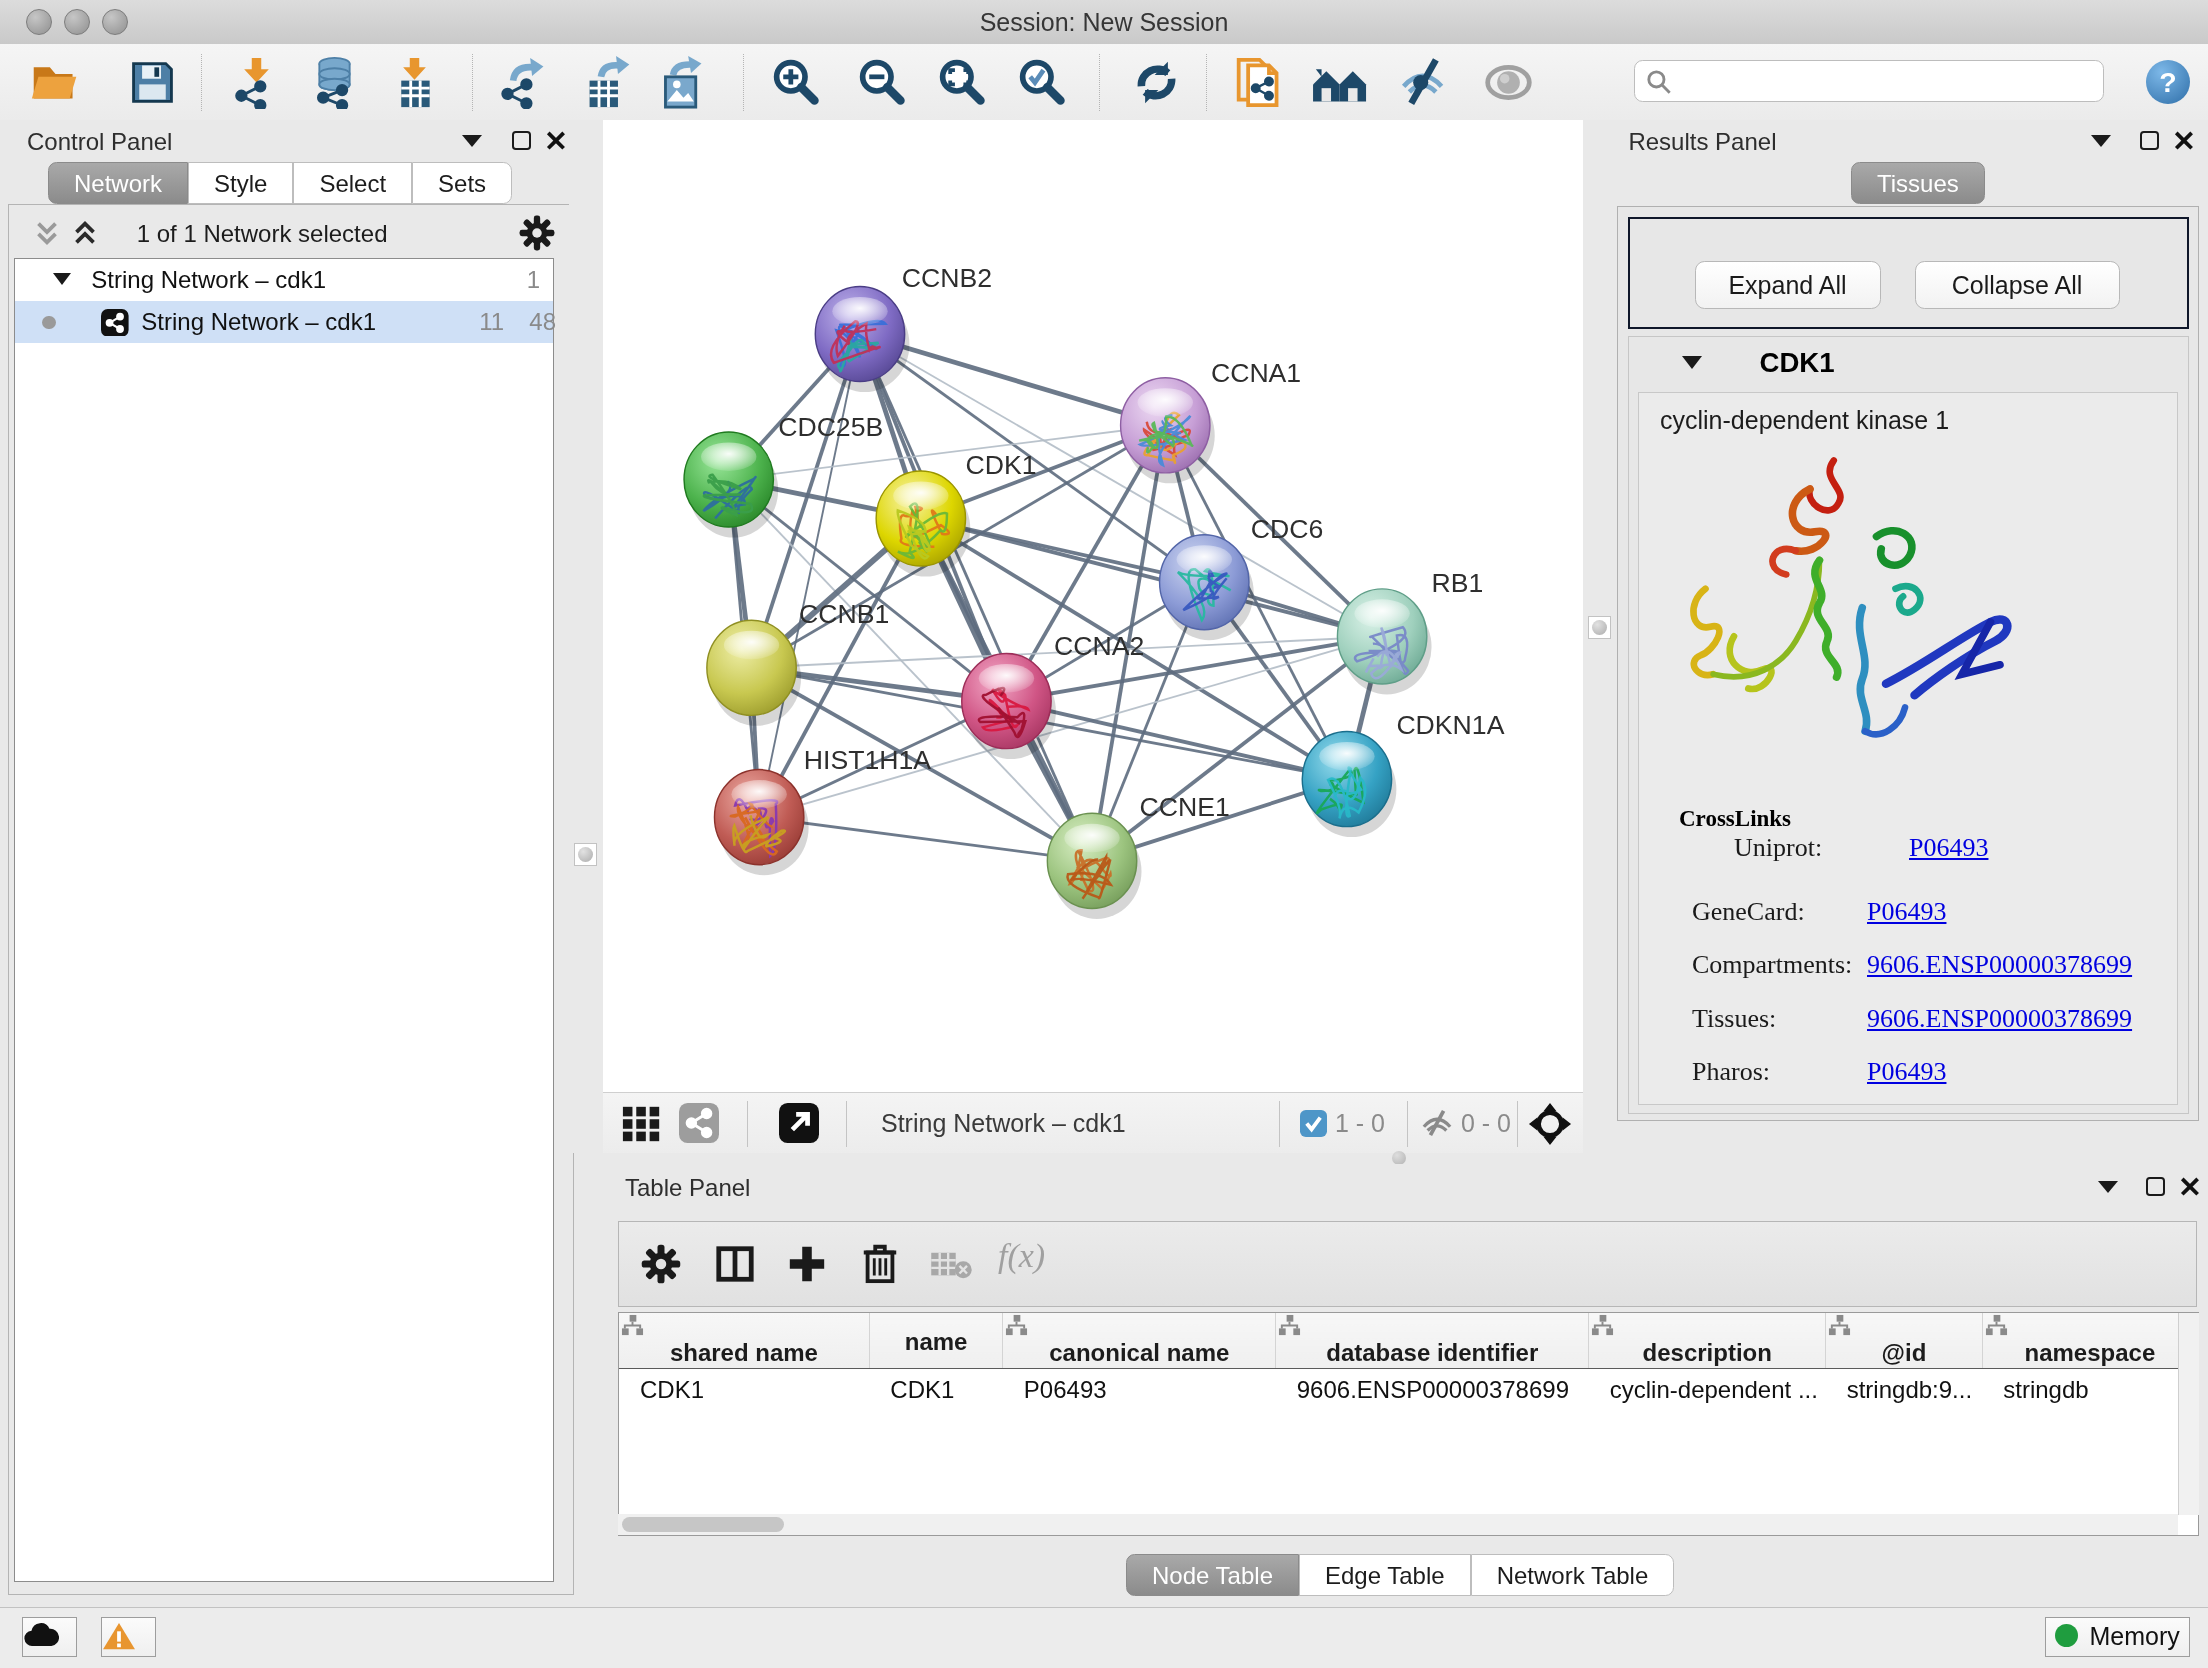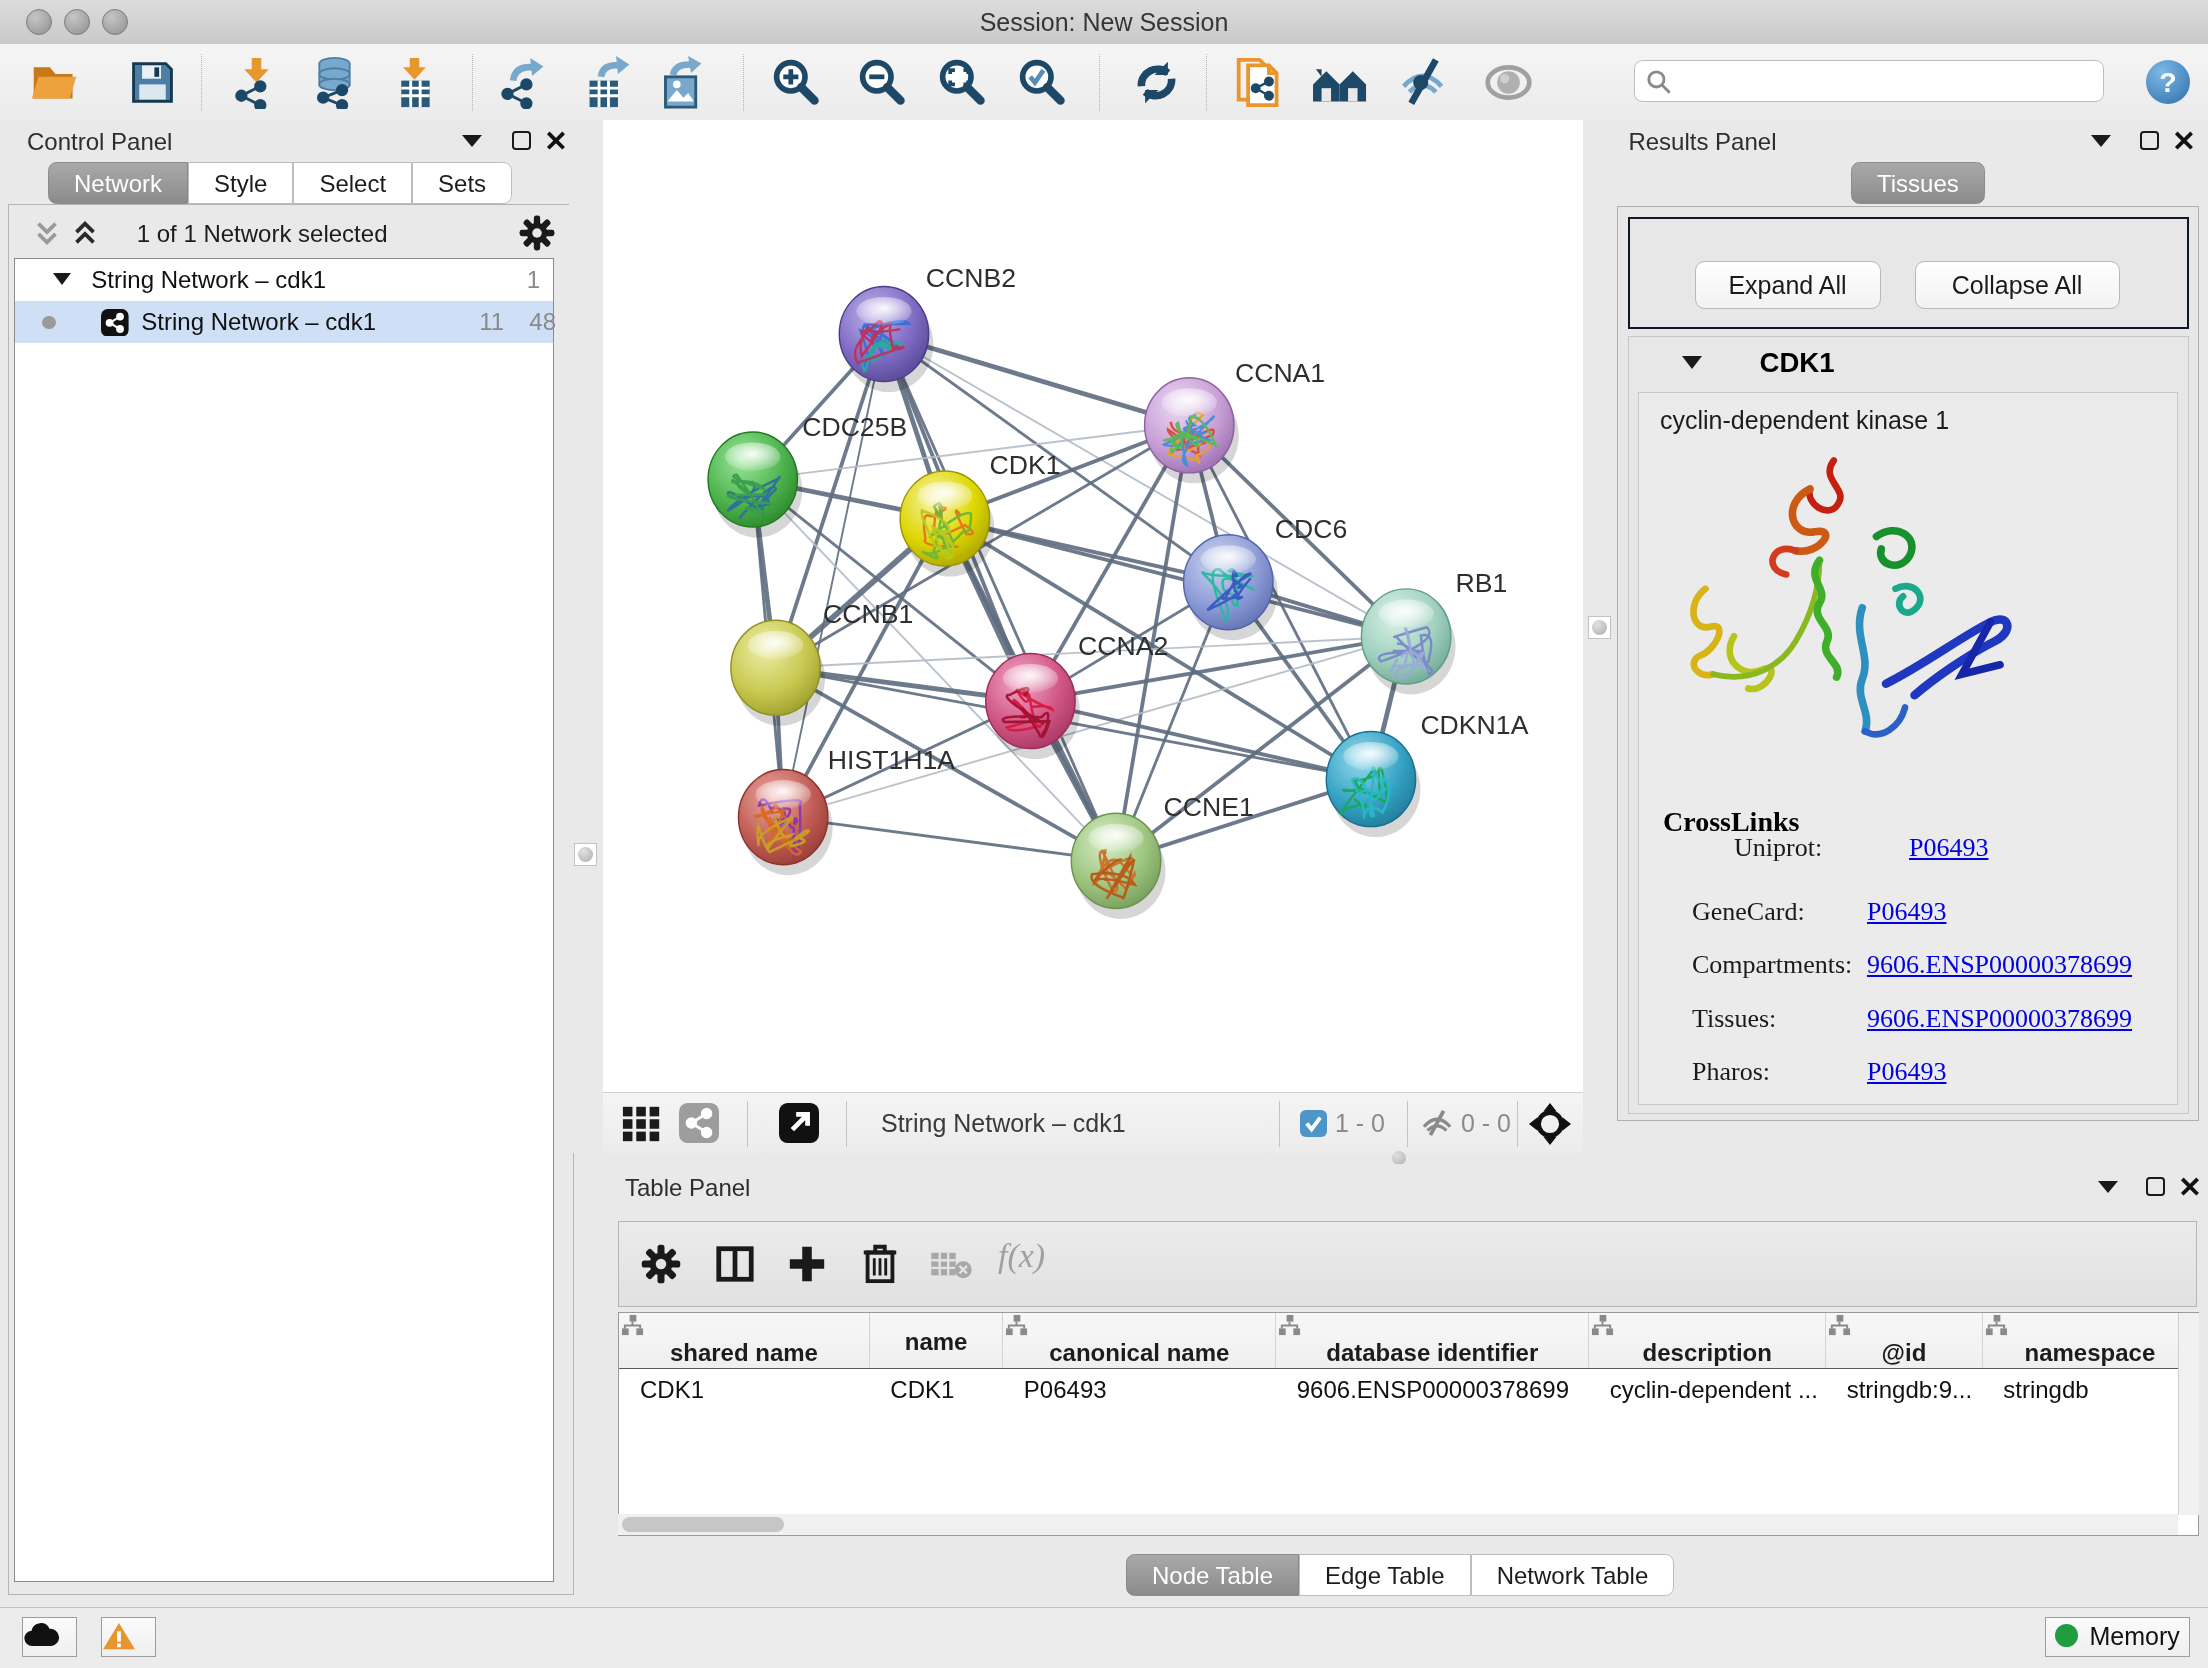--- a/index.html
+++ b/index.html
@@ -41,21 +41,21 @@
   .control-panel{left:0;top:120px;width:569px;height:1480px;background:#e9e9e9;}
   .cp-box{position:absolute;left:7.6px;top:84px;width:566px;height:1391px;border:1px solid #b4b4b4;
     background:#e9e9e9;box-sizing:border-box;}
   .cp-ctl-row{position:absolute;left:0;top:7.6px;width:100%;height:42px;}
   .tree-box{position:absolute;left:5.7px;top:53px;width:540px;height:1324px;background:#fff;
     border:1px solid #8c8c8c;box-sizing:border-box;}
   .tree-row{position:relative;width:100%;height:42px;font-size:24px;line-height:42px;color:#111;}
   .tree-row.selected{background:#cfe0f6;}
   .num{color:#8a8a8a;}
   
-  .net-canvas{left:603px;top:120px;width:980px;height:972px;background:#fff;padding-left:24px;}
+  .net-canvas{left:603px;top:120px;width:980px;height:972px;background:#fff;}
   .net-toolbar{left:603px;top:1092px;width:980px;height:61px;background:linear-gradient(#f4f4f4,#ececec);
     border-top:1px solid #cfcfcf;box-sizing:border-box;}
   .nt-sep{position:absolute;top:7.6px;height:46px;width:0;border-left:1px solid #c4c4c4;}
   .nt-txt{font-size:25px;color:#3a3a3a;line-height:61px;}
   .nt-count{font-size:25px;color:#8a8a8a;line-height:61px;}
   
   .handle-sq{position:absolute;width:23px;height:23px;background:#fff;border:1px solid #c2c2c2;box-sizing:border-box;}
   .handle-sq::after{content:"";position:absolute;left:2.9px;top:2.9px;width:15px;height:15px;border-radius:50%;
     background:radial-gradient(circle at 35% 30%,#e2e2e2,#ababab);}
   .handle-dot{position:absolute;width:14.3px;height:14.3px;border-radius:50%;
@@ -65,21 +65,21 @@
   .rp-box{position:absolute;left:0px;top:86px;width:582px;height:915px;border:1px solid #b0b0b0;
     background:#e7e7e7;box-sizing:border-box;}
   .rp-buttons{position:absolute;left:9.5px;top:9.5px;width:561px;height:112px;border:2px solid #0f172a;box-sizing:border-box;}
   .rp-btn{position:absolute;top:42px;height:48px;background:linear-gradient(#ffffff,#f2f2f2);
     border:1px solid #b8b8b8;border-radius:9.5px;font-size:25px;color:#1a1a1a;text-align:center;line-height:46px;box-sizing:border-box;}
   .rp-section{position:absolute;left:9.5px;top:129px;width:561px;height:778px;border:1px solid #c6c6c6;box-sizing:border-box;}
   .rp-sec-head{position:absolute;left:0;top:0;width:100%;height:51px;}
   .rp-content{position:absolute;left:9.5px;top:55px;width:540px;height:713px;background:#ebebeb;
     border:1px solid #c8c8c8;box-sizing:border-box;overflow:hidden;}
   .gene-desc{position:absolute;left:21px;top:13.3px;font-size:25px;color:#1c1c1c;}
-  .xl-title{position:absolute;left:24px;top:413px;font-family:"Liberation Serif",serif;font-weight:bold;font-size:28px;color:#000;}
+  .xl-title{position:absolute;left:40px;top:413px;font-family:"Liberation Serif",serif;font-weight:bold;font-size:23px;color:#000;}
   .xl-row{position:absolute;left:53px;width:476px;height:53px;font-family:"Liberation Serif",serif;font-size:26px;}
   .xl-label{color:#1a1a1a;}
   .xl-link{position:absolute;left:175px;top:0;color:#0000e0;text-decoration:underline;}
   
   .table-panel{left:603px;top:1164px;width:1605px;height:436px;background:#e9e9e9;}
   .tp-toolbar{position:absolute;left:15px;top:57px;width:1579px;height:86px;background:linear-gradient(#ebebeb,#e1e1e1);
     border:1px solid #b6b6b6;box-sizing:border-box;}
   .tp-table-wrap{position:absolute;left:15px;top:148px;width:1581px;height:224px;background:#fff;
     border:1px solid #9a9a9a;box-sizing:border-box;overflow:hidden;}
   table.data{border-collapse:collapse;table-layout:fixed;font-size:24px;}

